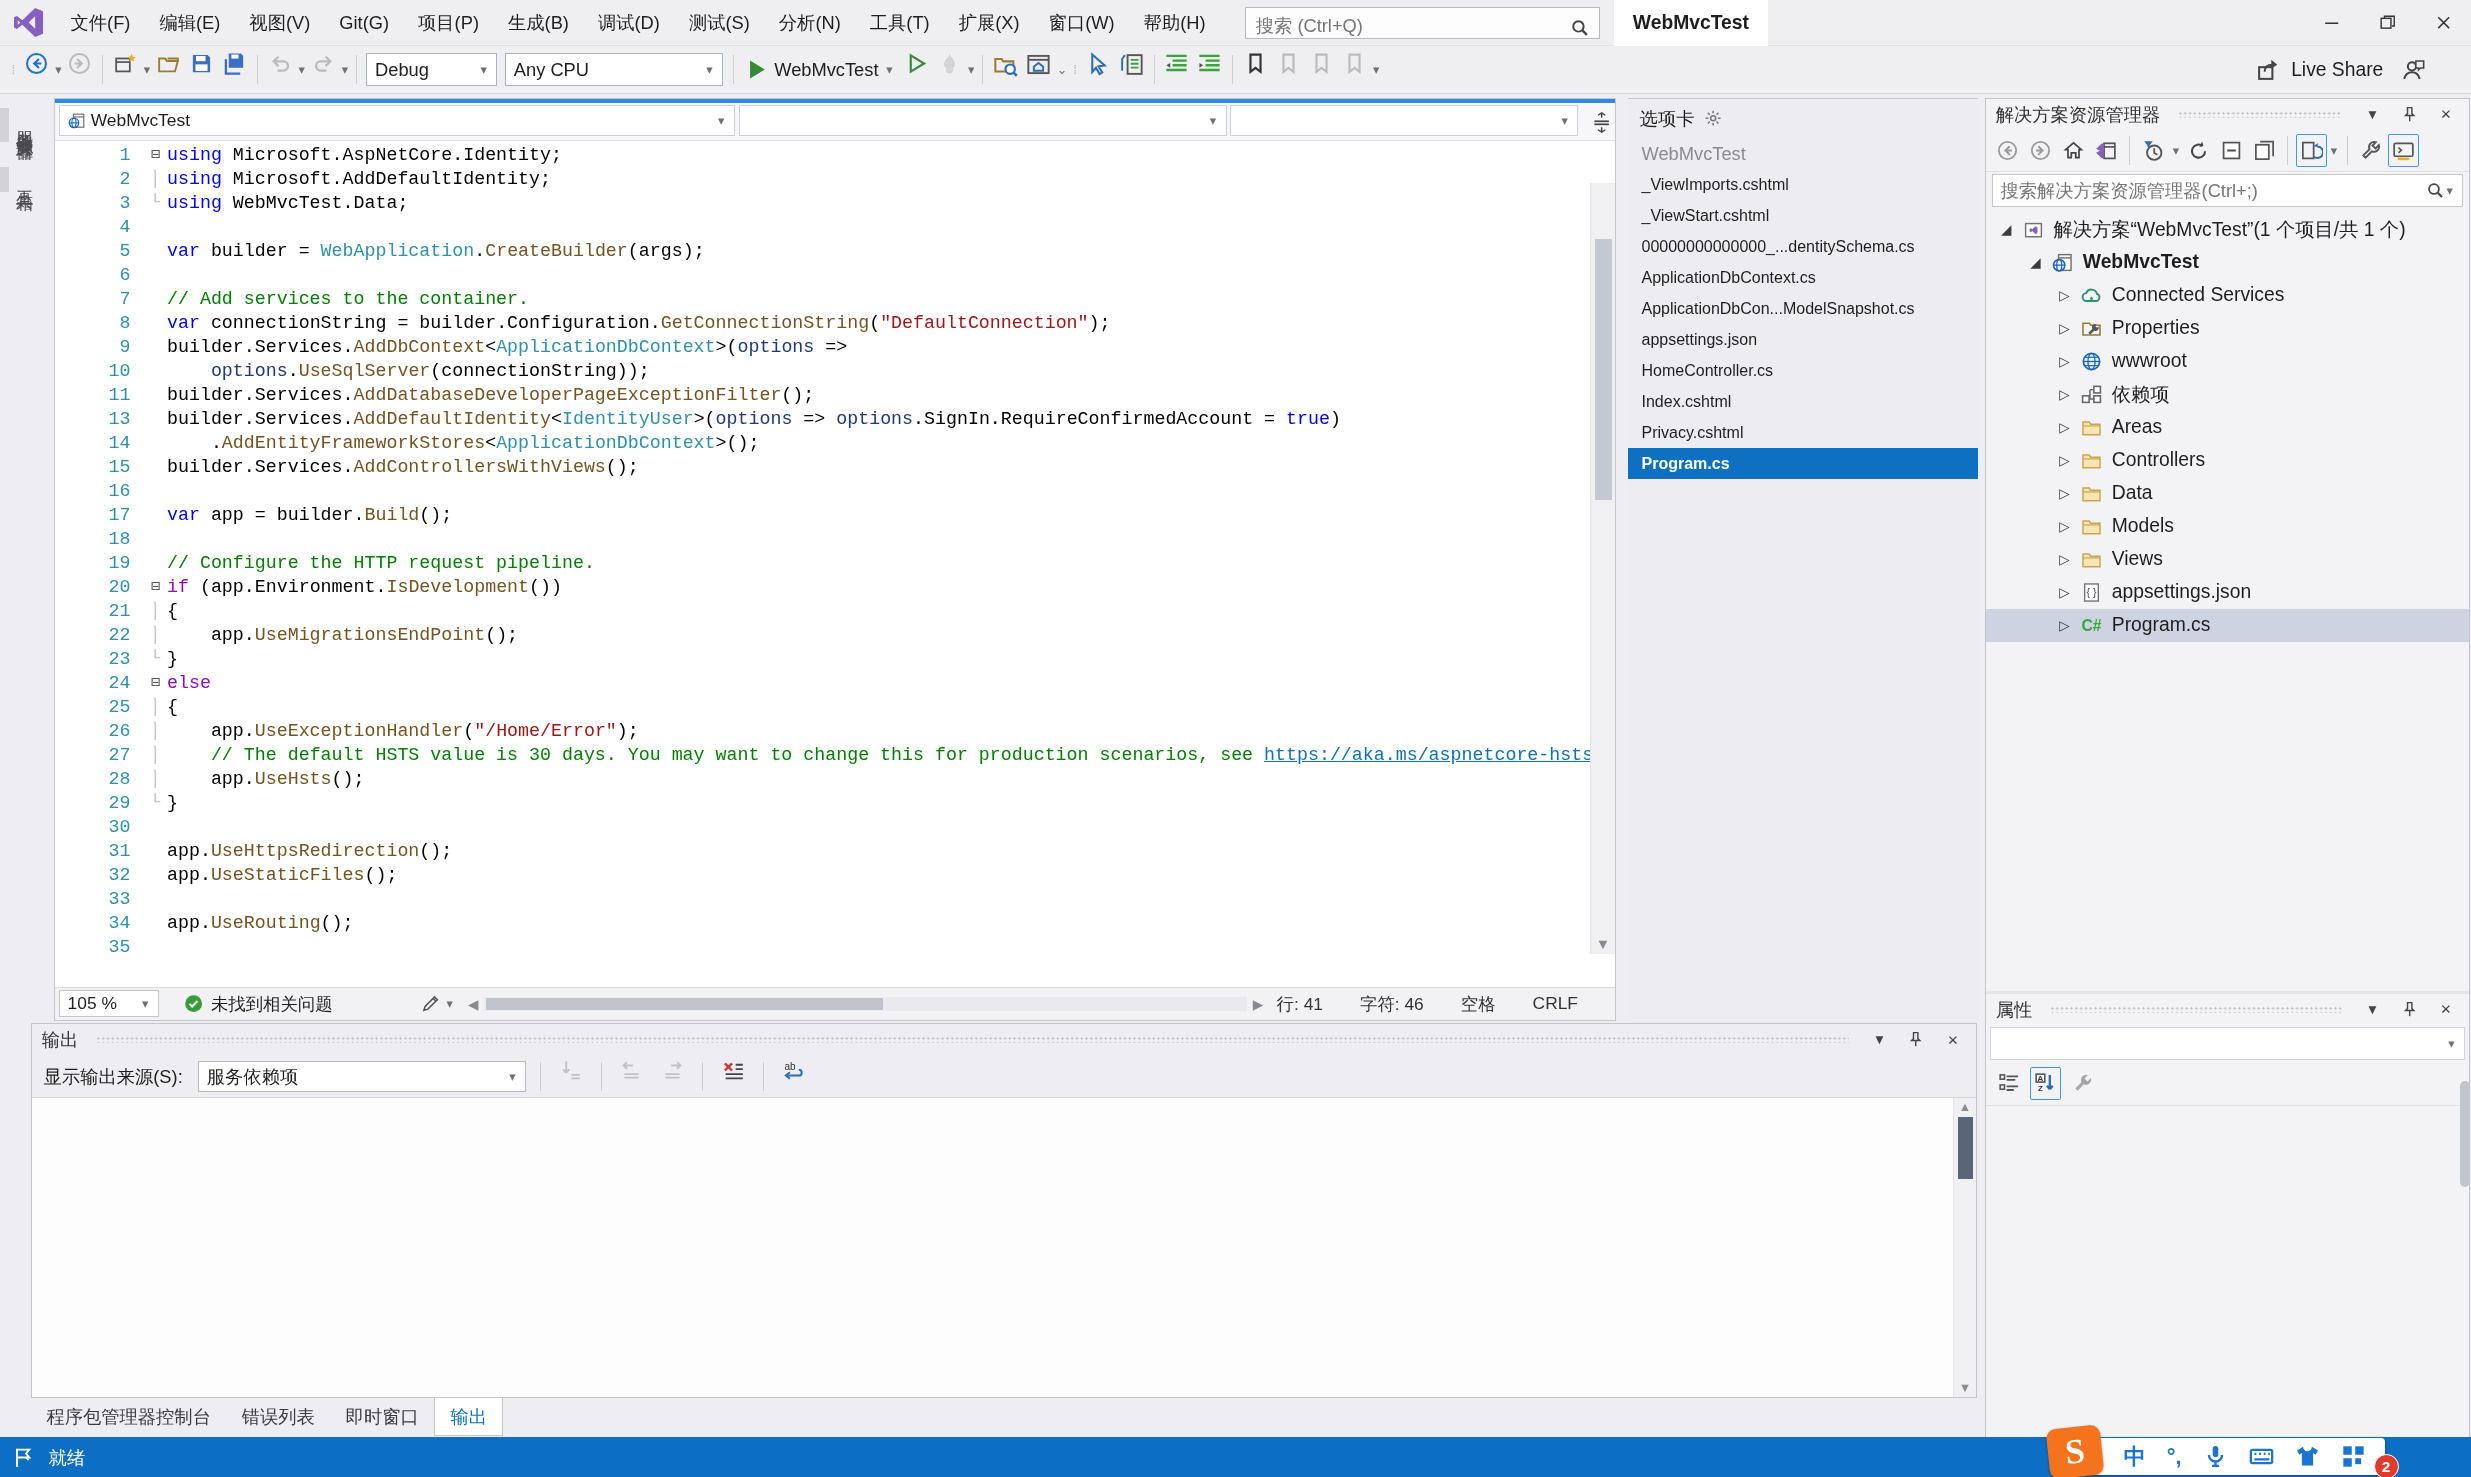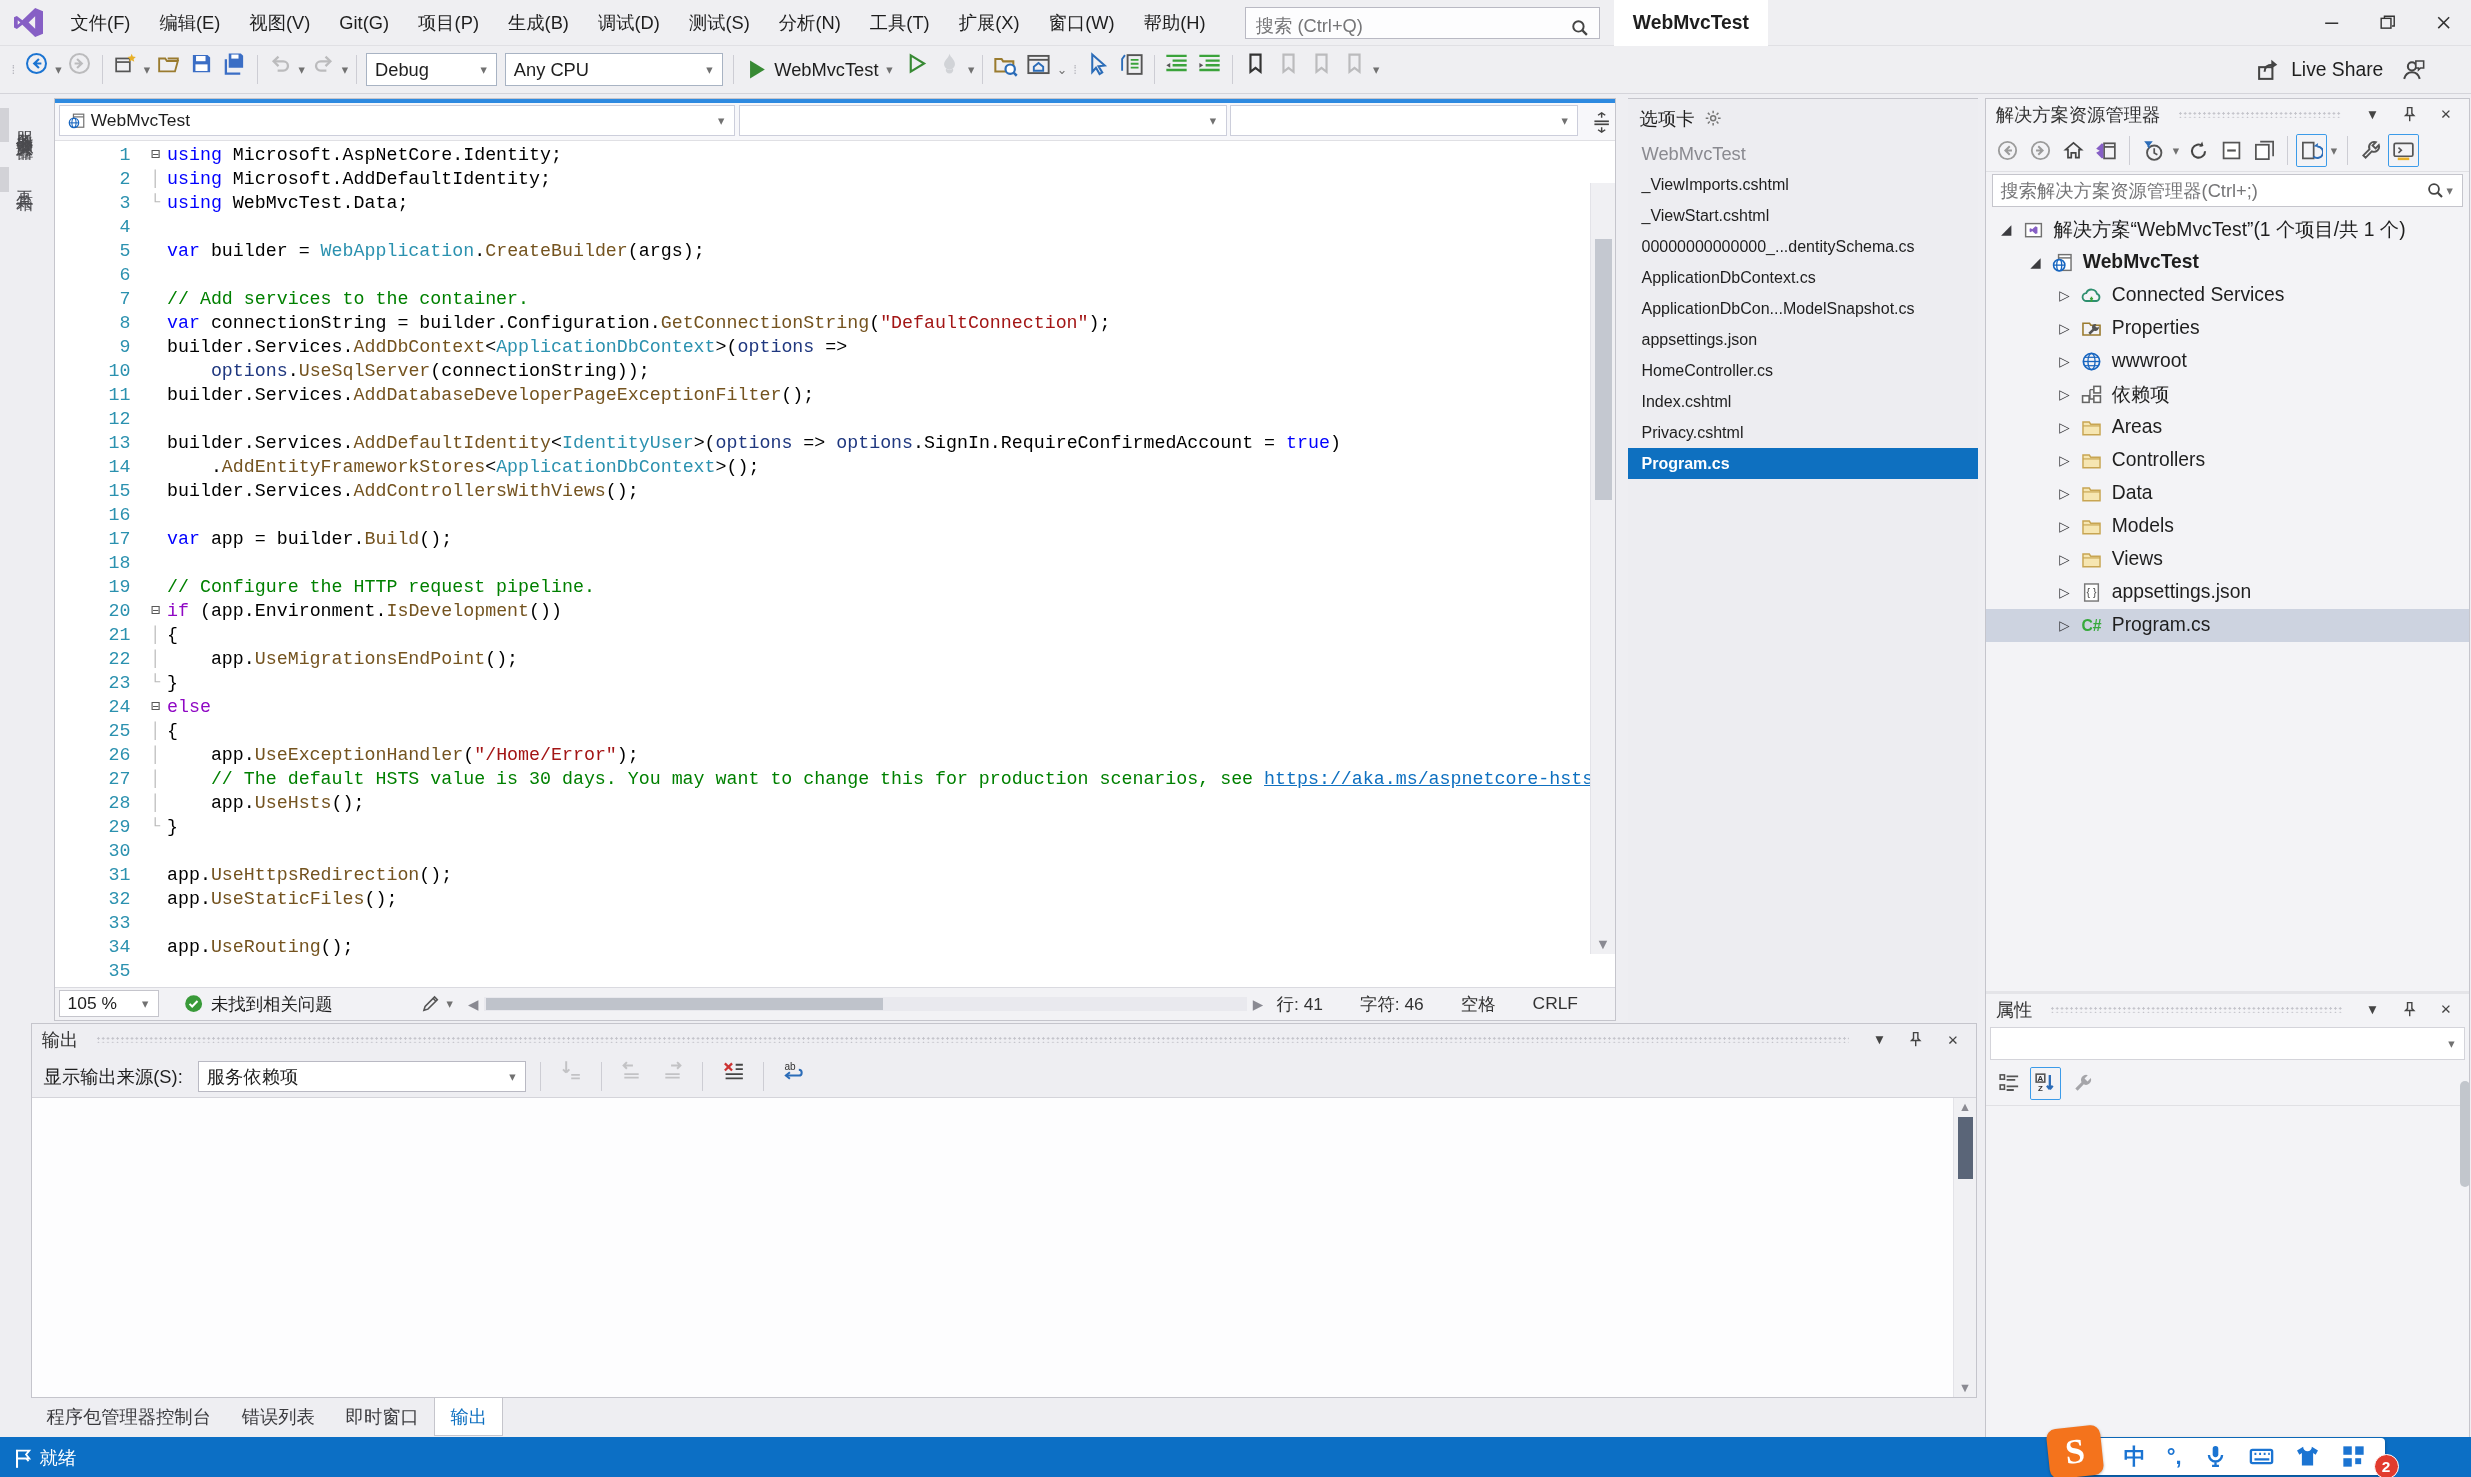--- a/index.html
+++ b/index.html
@@ -122,21 +122,21 @@
 
   #props-panel { border-top:3.9px solid #E4E4E8; display:flex; flex-direction:column; flex:none; height:447px; }
   #props-combo { height:33px; margin:1.9px 3.9px; background:#FFF; border:1px solid #D4D4DA; display:flex; align-items:center; padding:0 7.7px; }
   #props-combo .chev { margin-left:auto; }
   #props-toolbar { height:44px; display:flex; align-items:center; padding:0 7.7px; gap:5.8px; border-bottom:1px solid #E0E0E4; }
   #props-body { flex:1; background:#F3F3F6; }
 
   
   #statusbar { position:absolute; left:0; right:0; bottom:0; height:40px; background:#0C6FC5; color:#FFF;
                display:flex; align-items:center; font-size:18.3px; }
-  #ready { margin-left:11.6px; display:flex; align-items:flex-end; gap:5px; }
+  #ready { margin-left:11.6px; display:flex; align-items:center; gap:14px; }
 
   
   #ime { position:absolute; right:87px; bottom:1.9px; height:37px; background:#FFF; border-radius:3.9px;
          box-shadow:0 1px 3.9px rgba(0,0,0,.35); display:flex; align-items:center; gap:21px; padding:0 19.3px 0 68px; }
   #slogo { position:absolute; left:-7.7px; top:-11.6px; width:54px; height:50px; background:#F4731C; border-radius:9.7px;
            transform:rotate(-6deg); display:flex; align-items:center; justify-content:center;
            color:#FFF; font-size:35px; font-weight:bold; font-family:"Liberation Serif",serif; box-shadow:0 1px 2.9px rgba(0,0,0,.3); }
   .ime-item { color:#1B74D2; font-size:22px; font-weight:bold; display:flex; align-items:center; }
   #ime-badge { position:absolute; right:-13.5px; bottom:-3.9px; width:25px; height:25px; background:#E23B2E; border-radius:50%;
                color:#FFF; font-size:15.4px; font-weight:bold; display:flex; align-items:center; justify-content:center; border:1.9px solid #FFF; }
@@ -406,21 +406,20 @@
           <div class="code-line"><span class="lnum">2</span><span class="fold">│</span><span class="codetxt"><span class="c-kw">using</span><span class="c-pl"> Microsoft.AddDefaultIdentity;</span></span></div>
           <div class="code-line"><span class="lnum">3</span><span class="fold">└</span><span class="codetxt"><span class="c-kw">using</span><span class="c-pl"> WebMvcTest.Data;</span></span></div>
           <div class="code-line"><span class="lnum">4</span><span class="fold"></span><span class="codetxt"></span></div>
           <div class="code-line"><span class="lnum">5</span><span class="fold"></span><span class="codetxt"><span class="c-kw">var</span><span class="c-pl"> builder = </span><span class="c-ty">WebApplication</span><span class="c-pl">.</span><span class="c-me">CreateBuilder</span><span class="c-pl">(args);</span></span></div>
           <div class="code-line"><span class="lnum">6</span><span class="fold"></span><span class="codetxt"></span></div>
           <div class="code-line"><span class="lnum">7</span><span class="fold"></span><span class="codetxt"><span class="c-co">// Add services to the container.</span></span></div>
           <div class="code-line"><span class="lnum">8</span><span class="fold"></span><span class="codetxt"><span class="c-kw">var</span><span class="c-pl"> connectionString = builder.Configuration.</span><span class="c-me">GetConnectionString</span><span class="c-pl">(</span><span class="c-st">"DefaultConnection"</span><span class="c-pl">);</span></span></div>
           <div class="code-line"><span class="lnum">9</span><span class="fold"></span><span class="codetxt"><span class="c-pl">builder.Services.</span><span class="c-me">AddDbContext</span><span class="c-pl">&lt;</span><span class="c-ty">ApplicationDbContext</span><span class="c-pl">&gt;(</span><span class="c-pa">options</span><span class="c-pl"> =&gt;</span></span></div>
           <div class="code-line"><span class="lnum">10</span><span class="fold"></span><span class="codetxt"><span class="c-pl">    </span><span class="c-pa">options</span><span class="c-pl">.</span><span class="c-me">UseSqlServer</span><span class="c-pl">(connectionString));</span></span></div>
           <div class="code-line"><span class="lnum">11</span><span class="fold"></span><span class="codetxt"><span class="c-pl">builder.Services.</span><span class="c-me">AddDatabaseDeveloperPageExceptionFilter</span><span class="c-pl">();</span></span></div>
-          <div class="code-line"><span class="lnum">12</span><span class="fold"></span><span class="codetxt"></span></div>
           <div class="code-line"><span class="lnum">13</span><span class="fold"></span><span class="codetxt"><span class="c-pl">builder.Services.</span><span class="c-me">AddDefaultIdentity</span><span class="c-pl">&lt;</span><span class="c-ty">IdentityUser</span><span class="c-pl">&gt;(</span><span class="c-pa">options</span><span class="c-pl"> =&gt; </span><span class="c-pa">options</span><span class="c-pl">.SignIn.RequireConfirmedAccount = </span><span class="c-kw">true</span><span class="c-pl">)</span></span></div>
           <div class="code-line"><span class="lnum">14</span><span class="fold"></span><span class="codetxt"><span class="c-pl">    .</span><span class="c-me">AddEntityFrameworkStores</span><span class="c-pl">&lt;</span><span class="c-ty">ApplicationDbContext</span><span class="c-pl">&gt;();</span></span></div>
           <div class="code-line"><span class="lnum">15</span><span class="fold"></span><span class="codetxt"><span class="c-pl">builder.Services.</span><span class="c-me">AddControllersWithViews</span><span class="c-pl">();</span></span></div>
           <div class="code-line"><span class="lnum">16</span><span class="fold"></span><span class="codetxt"></span></div>
           <div class="code-line"><span class="lnum">17</span><span class="fold"></span><span class="codetxt"><span class="c-kw">var</span><span class="c-pl"> app = builder.</span><span class="c-me">Build</span><span class="c-pl">();</span></span></div>
           <div class="code-line"><span class="lnum">18</span><span class="fold"></span><span class="codetxt"></span></div>
           <div class="code-line"><span class="lnum">19</span><span class="fold"></span><span class="codetxt"><span class="c-co">// Configure the HTTP request pipeline.</span></span></div>
           <div class="code-line"><span class="lnum">20</span><span class="fold fbox">⊟</span><span class="codetxt"><span class="c-ct">if</span><span class="c-pl"> (app.Environment.</span><span class="c-me">IsDevelopment</span><span class="c-pl">())</span></span></div>
           <div class="code-line"><span class="lnum">21</span><span class="fold">│</span><span class="codetxt"><span class="c-pl">{</span></span></div>
           <div class="code-line"><span class="lnum">22</span><span class="fold">│</span><span class="codetxt"><span class="c-pl">    app.</span><span class="c-me">UseMigrationsEndPoint</span><span class="c-pl">();</span></span></div>

